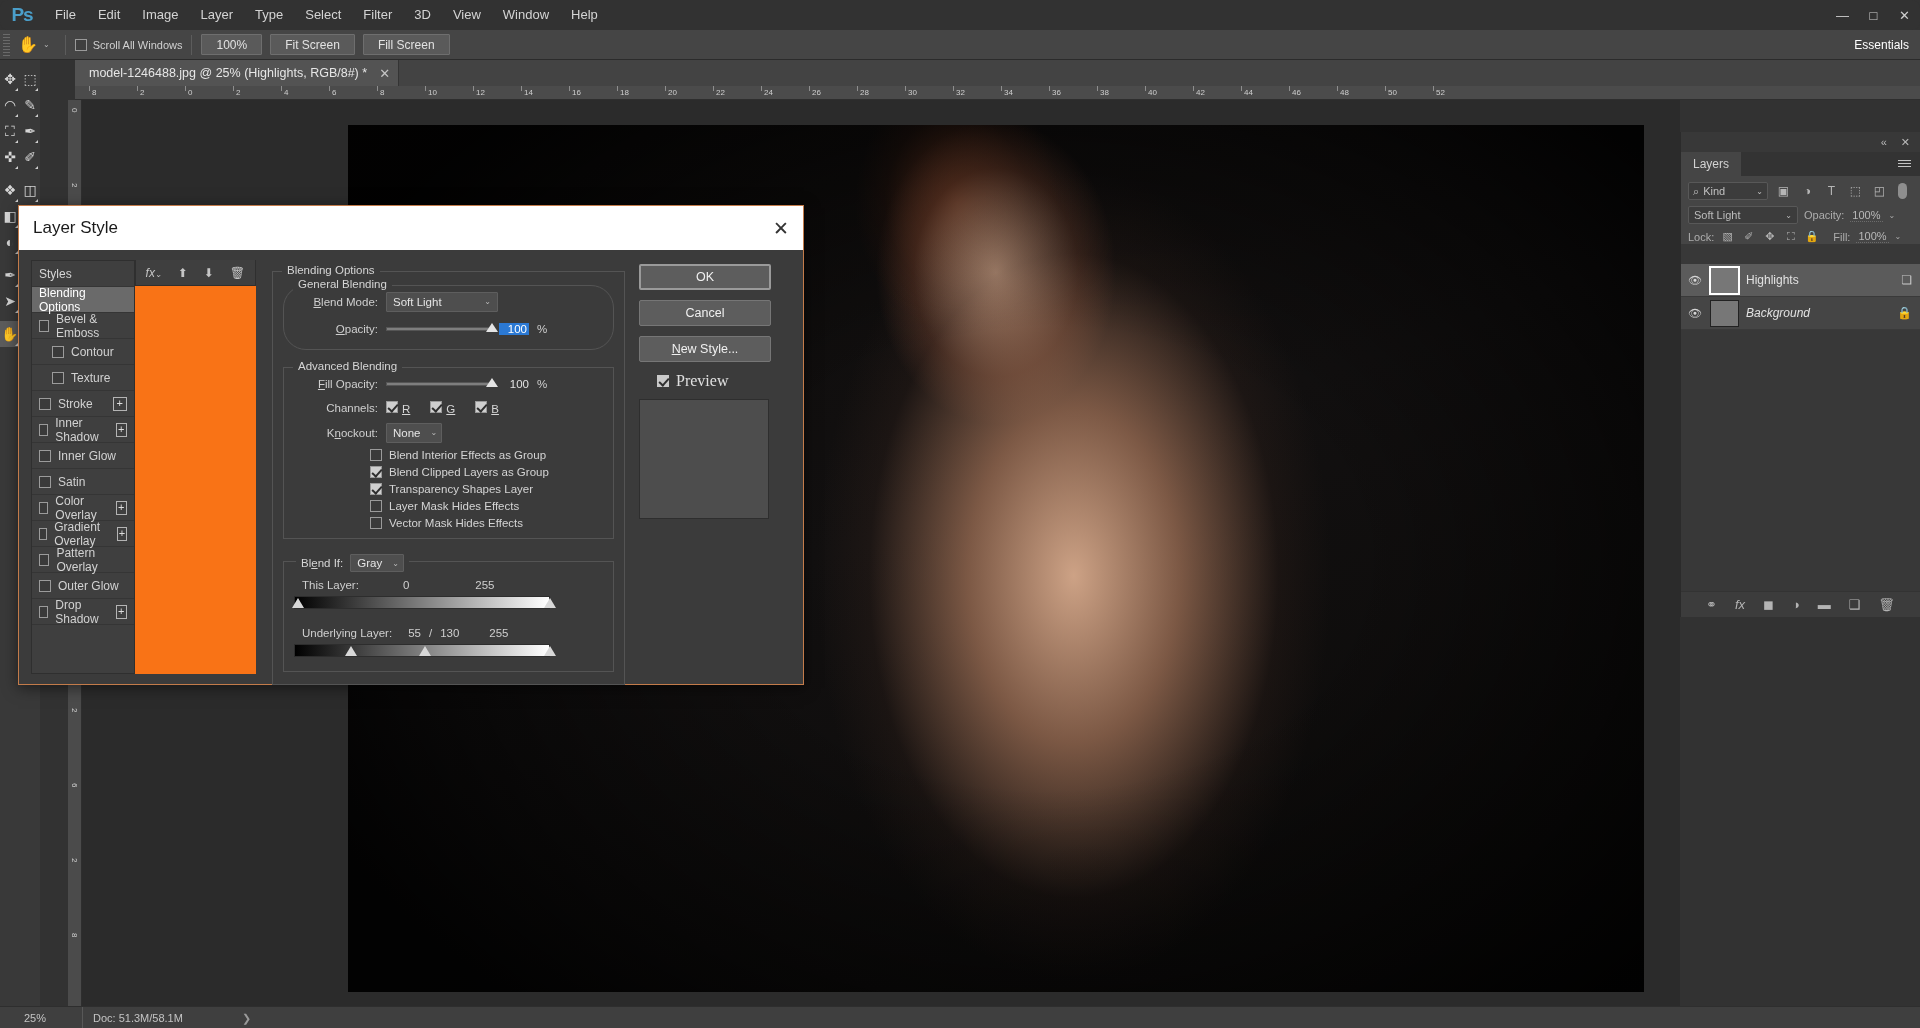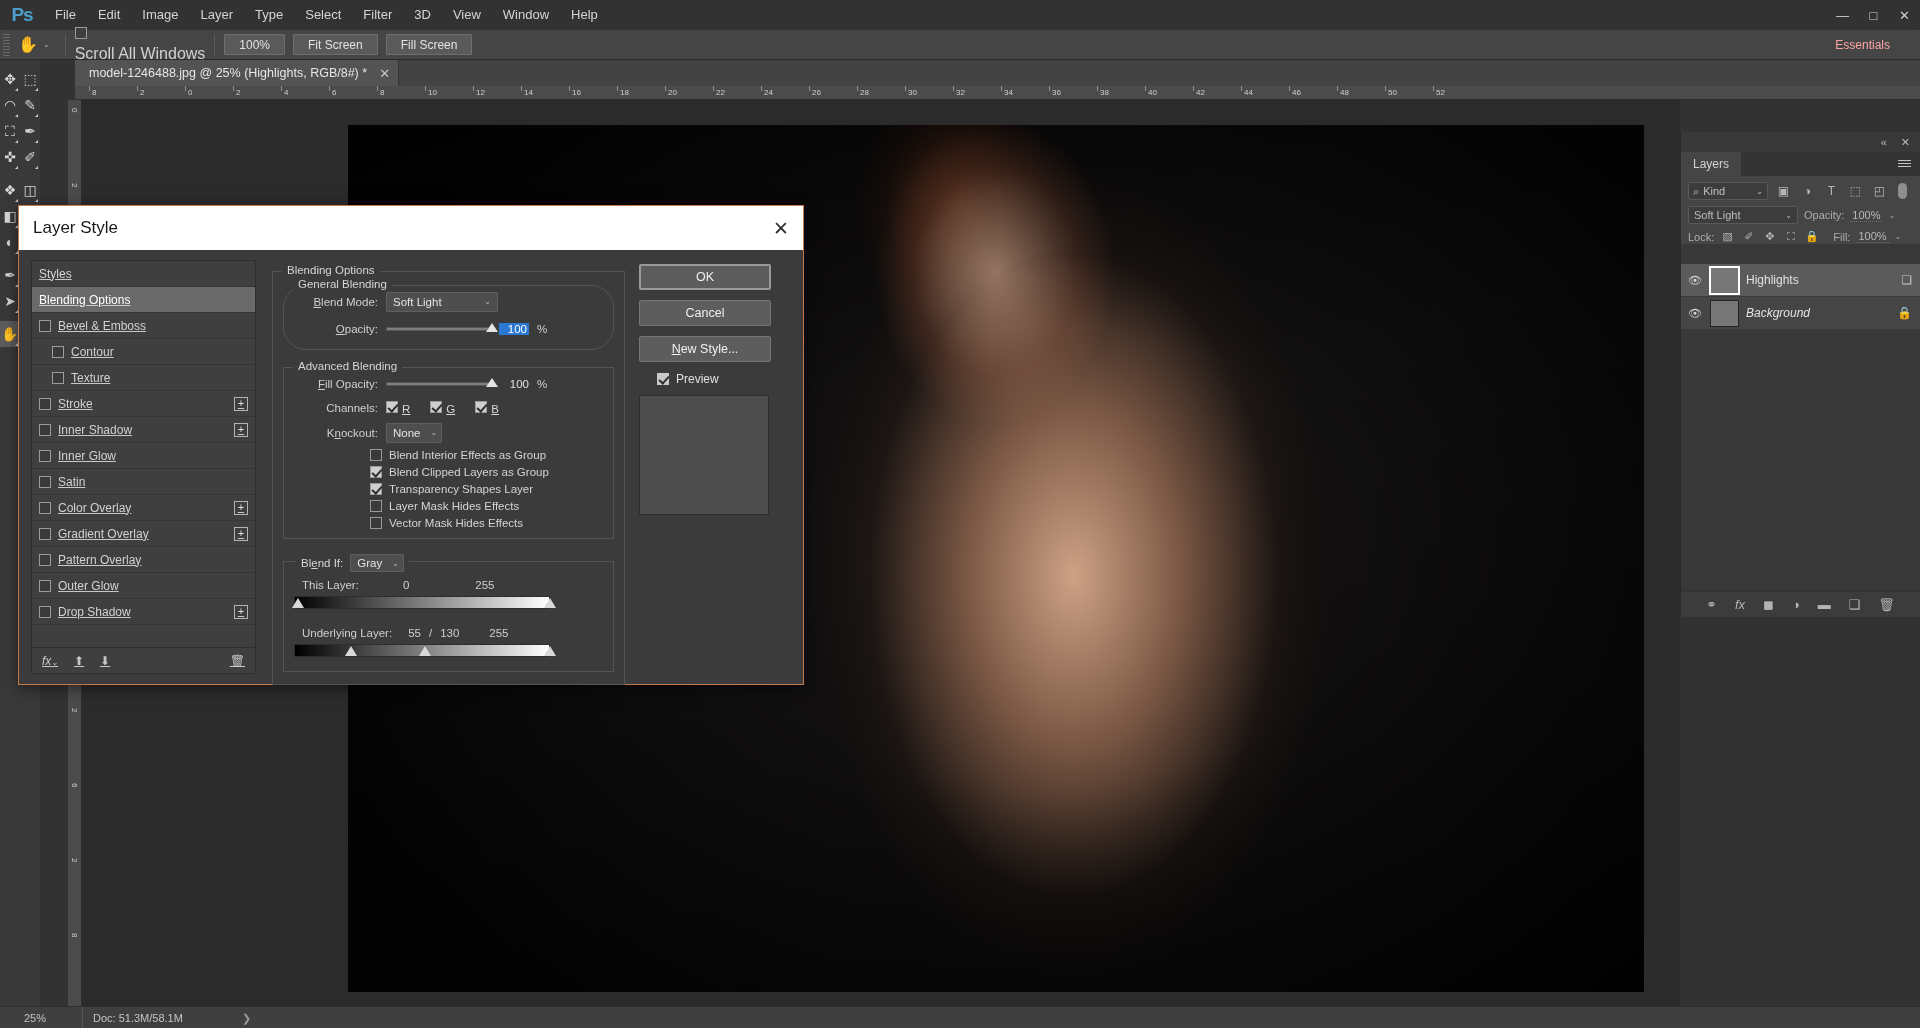--- a/index.html
+++ b/index.html
@@ -37,40 +37,40 @@
     position: absolute; top: 30px; left: 0; width: 1920px; height: 30px;
     background: #454545; display: flex; align-items: center;
     border-bottom: 1px solid #2b2b2b;
   }
   .grip { width: 7px; height: 22px; margin-left: 3px;
     background: repeating-linear-gradient(to bottom, #6a6a6a 0 1px, transparent 1px 3px); }
   .tool-icon-wrap { display:flex; align-items:center; padding: 0 6px 0 8px; }
   .hand-icon { font-size: 16px; color: #e0e0e0; line-height: 1; }
   .chev { font-size: 8px; color: #b5b5b5; margin-left: 5px; }
   .sep-v { width: 1px; height: 20px; background: #5c5c5c; margin: 0 9px; }
-  .cb-inline { display: flex; align-items: flex-start; gap: 6px; font-size: 16px; color: #d0d0d0; flex-direction: column; }
+  .cb-inline { display: flex; align-items: flex-start; gap: 6px; font-size: 11px; color: #d0d0d0; }
   .cbox {
     width: 12px; height: 12px; border: 1px solid #9a9a9a;
     background: #3f3f3f; display: inline-block; position: relative;
   }
   .cbox.checked { background: #c9c9c9; border-color: #c9c9c9; }
   .cbox.checked::after {
     content: ""; position: absolute; left: 3px; top: 0px;
     width: 4px; height: 8px; border: solid #2f2f2f;
     border-width: 0 2px 2px 0; transform: rotate(42deg);
   }
   .obtn {
     height: 21px; padding: 0 14px; background: #5a5a5a;
     border: 1px solid #6e6e6e; color: #e2e2e2; font-size: 12px;
     display: flex; align-items: center; justify-content: center;
     margin-right: 8px; border-radius: 1px;
   }
   .essentials {
-    position: absolute; right: 30px; top: 0; height: 30px; line-height: 30px;
-    font-size: 12px; color: #fca5a5;
+    position: absolute; right: 11px; top: 0; height: 30px; line-height: 30px;
+    font-size: 12px; color: #ffffff;
   }
 
   
   .tabstrip {
     position: absolute; top: 60px; left: 75px; right: 0; height: 26px;
     background: #434343;
   }
   .doctab {
     position: absolute; left: 0; top: 0; height: 26px;
     background: #535353; display: flex; align-items: center;
@@ -217,21 +217,21 @@
     background: #3b3b3b; border: 1px solid #c37b4a;
     box-shadow: 0 3px 14px rgba(0,0,0,0.5);
   }
   .dlg-title {
     height: 44px; background: #ffffff; display: flex; align-items: center;
     padding: 0 14px; color: #1a1a1a; font-size: 17px;
   }
   .dlg-close { margin-left: auto; font-size: 19px; color: #333; line-height: 1; }
   .dlg-body { display: flex; padding: 10px 12px 12px 12px; height: 436px; }
 
-  .styles-col { width: 225px; background: #84cc16; display: flex; flex-direction: column; text-decoration: underline; }
+  .styles-col { width: 225px; background: #f97316; display: flex; flex-direction: row; }
   .styles-list { border: 1px solid #2f2f2f; background: #3f3f3f; flex: 1; }
   .style-row {
     height: 26px; display: flex; align-items: center; padding: 0 7px;
     font-size: 12px; color: #d2d2d2; border-bottom: 1px solid #353535; gap: 7px;
   }
   .style-row.header { color: #d6d6d6; }
   .style-row.active { background: #6a6a6a; color: #ffffff; }
   .style-row.indent { padding-left: 20px; }
   .style-cb {
     width: 12px; height: 12px; border: 1px solid #9b9b9b; background: #3a3a3a;
@@ -298,21 +298,21 @@
   }
 
   .btn-col { width: 152px; padding-top: 4px; }
   .dbtn {
     width: 132px; height: 26px; background: #5d5d5d; border: 1px solid #767676;
     color: #f0f0f0; font-size: 12.5px; display: flex; align-items: center;
     justify-content: center; margin-bottom: 10px; border-radius: 2px;
   }
   .dbtn.primary { border: 2px solid #9a9a9a; background: #5d5d5d; }
   .prev-row { display: flex; align-items: center; gap: 7px; margin: 5px 0 9px 18px; }
-  .prev-row span { font-size: 12px; color: #e0e0e0; }
+  .prev-row span { font-size: 16px; color: #e0e0e0; font-family: Liberation Serif, serif; }
   .preview-box {
     width: 130px; height: 120px; background: #4d4d4d; border: 1px solid #2e2e2e;
   }
   .ul { text-decoration: underline; }
 </style>
 </head>
 <body>
 
 <div class="menubar">
   <div class="ps-logo">Ps</div>

